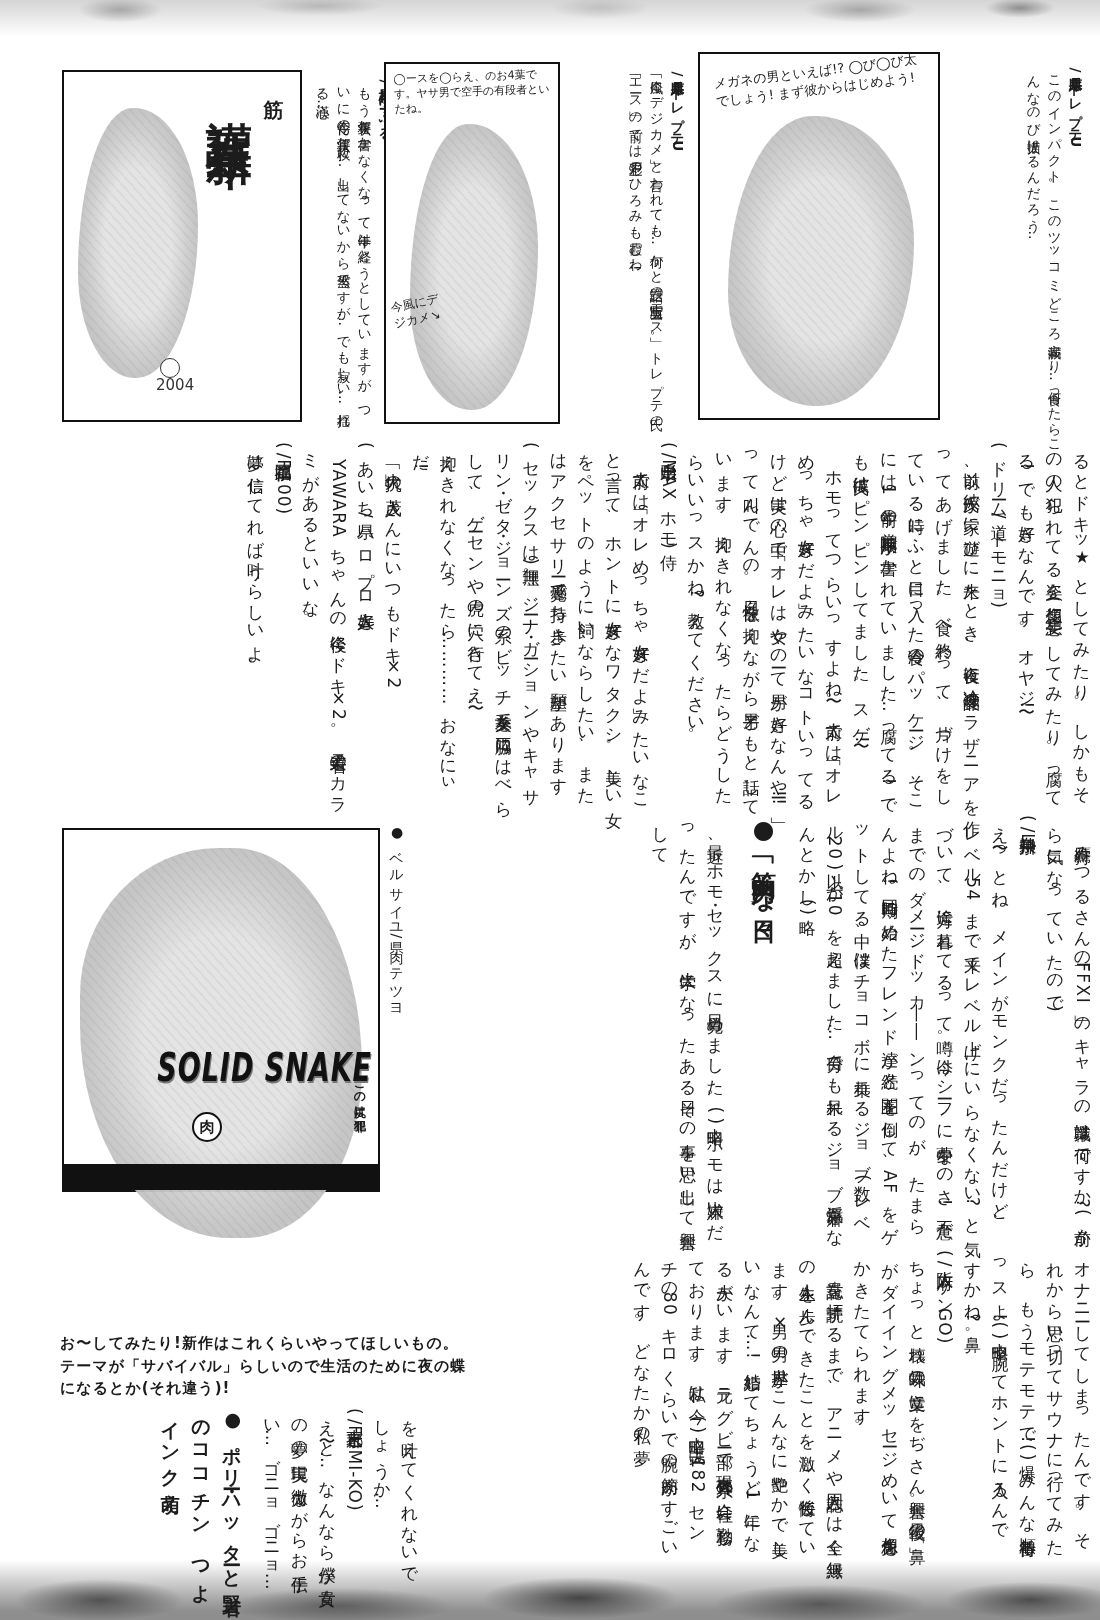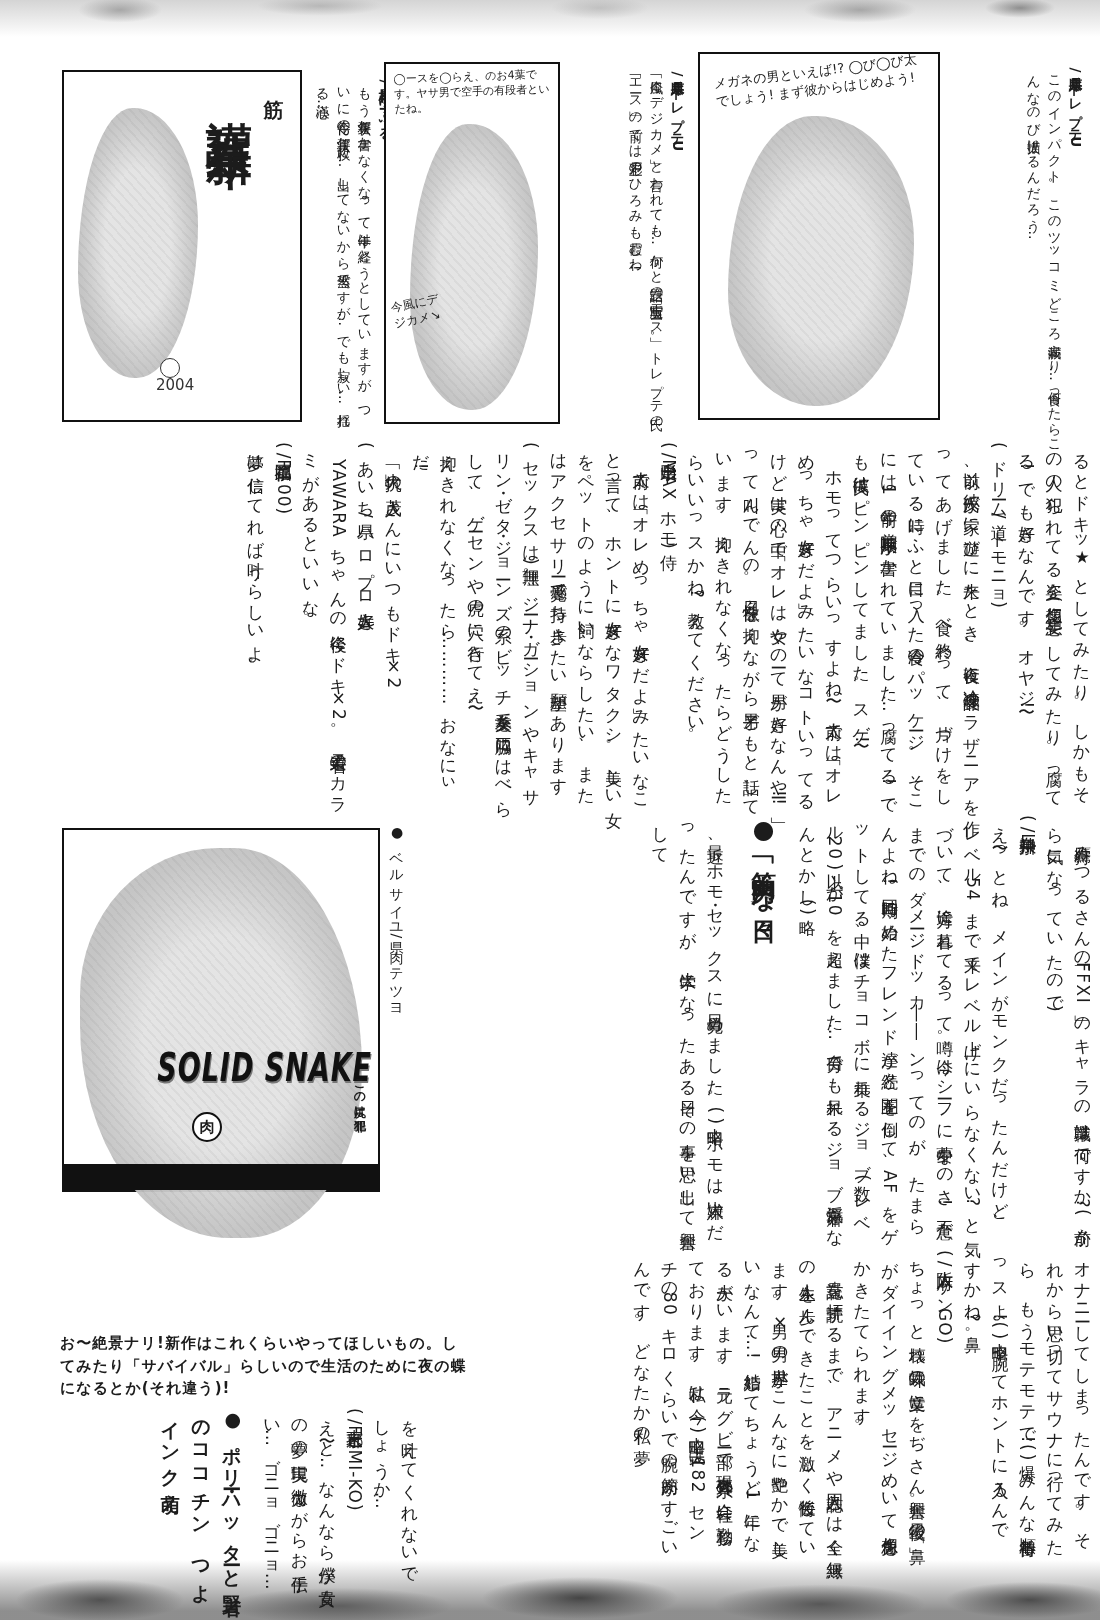--- a/index.html
+++ b/index.html
@@ -151,21 +151,21 @@
 </div>
 
 <div class="side-label vtext" style="left:388px;top:824px;height:330px;">●ベルサイユ県/肉　テツヨ</div>
 <div class="panel" style="left:62px;top:828px;width:318px;height:364px;">
   <div class="figure small" style="left:16px;top:18px;width:282px;height:390px;"></div>
   <div class="ss-logo">SOLID SNAKE</div>
   <div class="ss-sub vtext">この尻は犯罪。</div>
   <div class="niku-mark">肉</div>
   <div class="ss-band"></div>
 </div>
-<div class="ss-caption" style="left:60px;top:1332px;width:408px;">お〜絶景ナリ!新作はこれくらいやってほしいもの。してみたり「サバイバル」らしいので生活のために夜の蝶になるとか(それ違う)!</div>
+<div class="ss-caption" style="left:60px;top:1332px;width:408px;">お〜してみたり!新作はこれくらいやってほしいもの。テーマが「サバイバル」らしいので生活のために夜の蝶になるとか(それ違う)!</div>
 
 <div class="block letters vtext" style="left:428px;top:1250px;width:668px;height:302px;">
   <p>オナニーしてしまったんです。それから思い切ってサウナに行ってみたら、もうモテモテで!(爆)みんな順番待ちっスよ!(中略)腕ってホントに入るんですかね?鼻。</p>
   <p class="sig">(大阪府/ケンGO)</p>
   <p>ちょっと壊れ気味の文章にをぢさん興奮。最後の「鼻」がダイイングメッセージめいて想像力をかきたてられます。</p>
   <p class="indent">貴誌を拝読するまで、アニメや同人誌とは全く無縁の人生を歩んできたことを激しく後悔しています。男×男の世界がこんなに艶やかで美しいなんて…!結婚してちょうど1年になる夫がいます。元ラグビー部で現在外資系の会社に勤務しております。私は今、(中略)夫は182センチの80キロくらいで腕の筋肉がすごいんです。どなたか私の夢</p>
 </div>
 
 <div class="block letters vtext" style="left:55px;top:1408px;width:368px;height:188px;">
   <p>を叶えてくれないでしょうか…</p>

